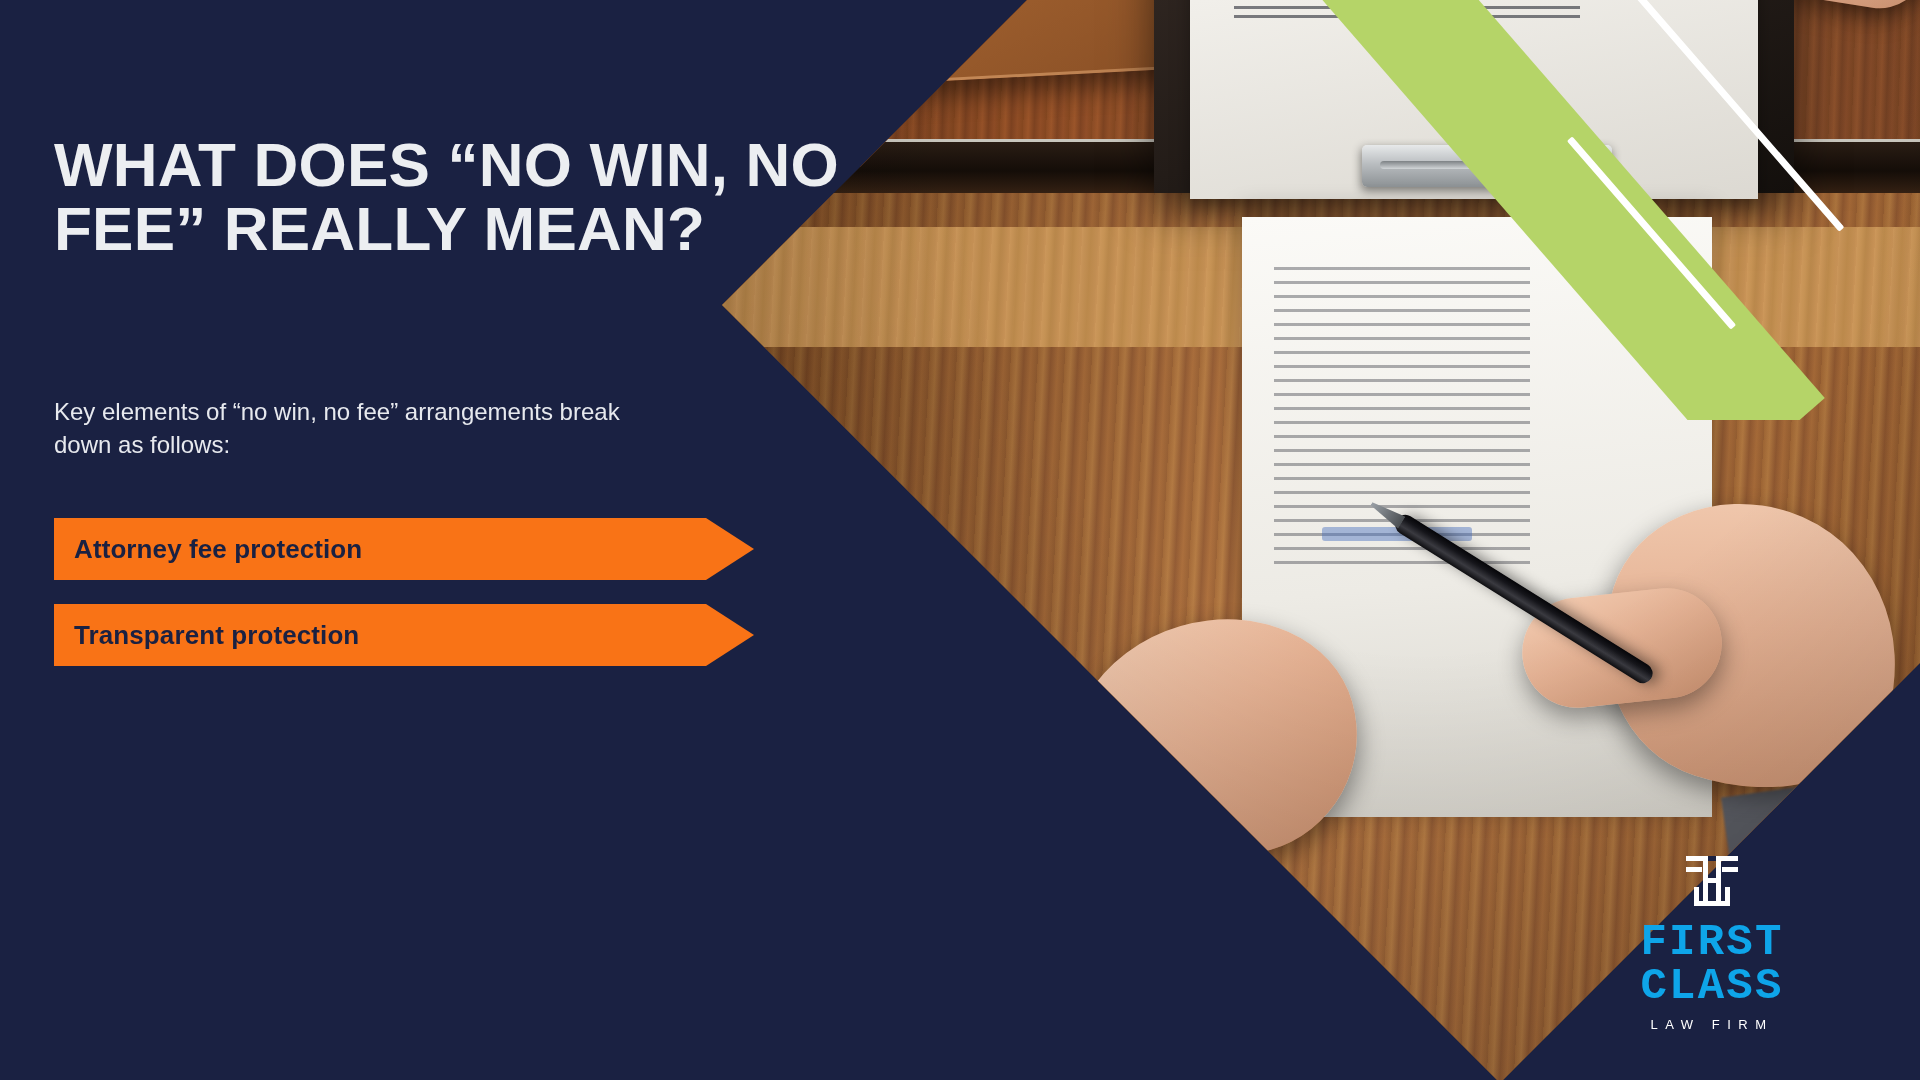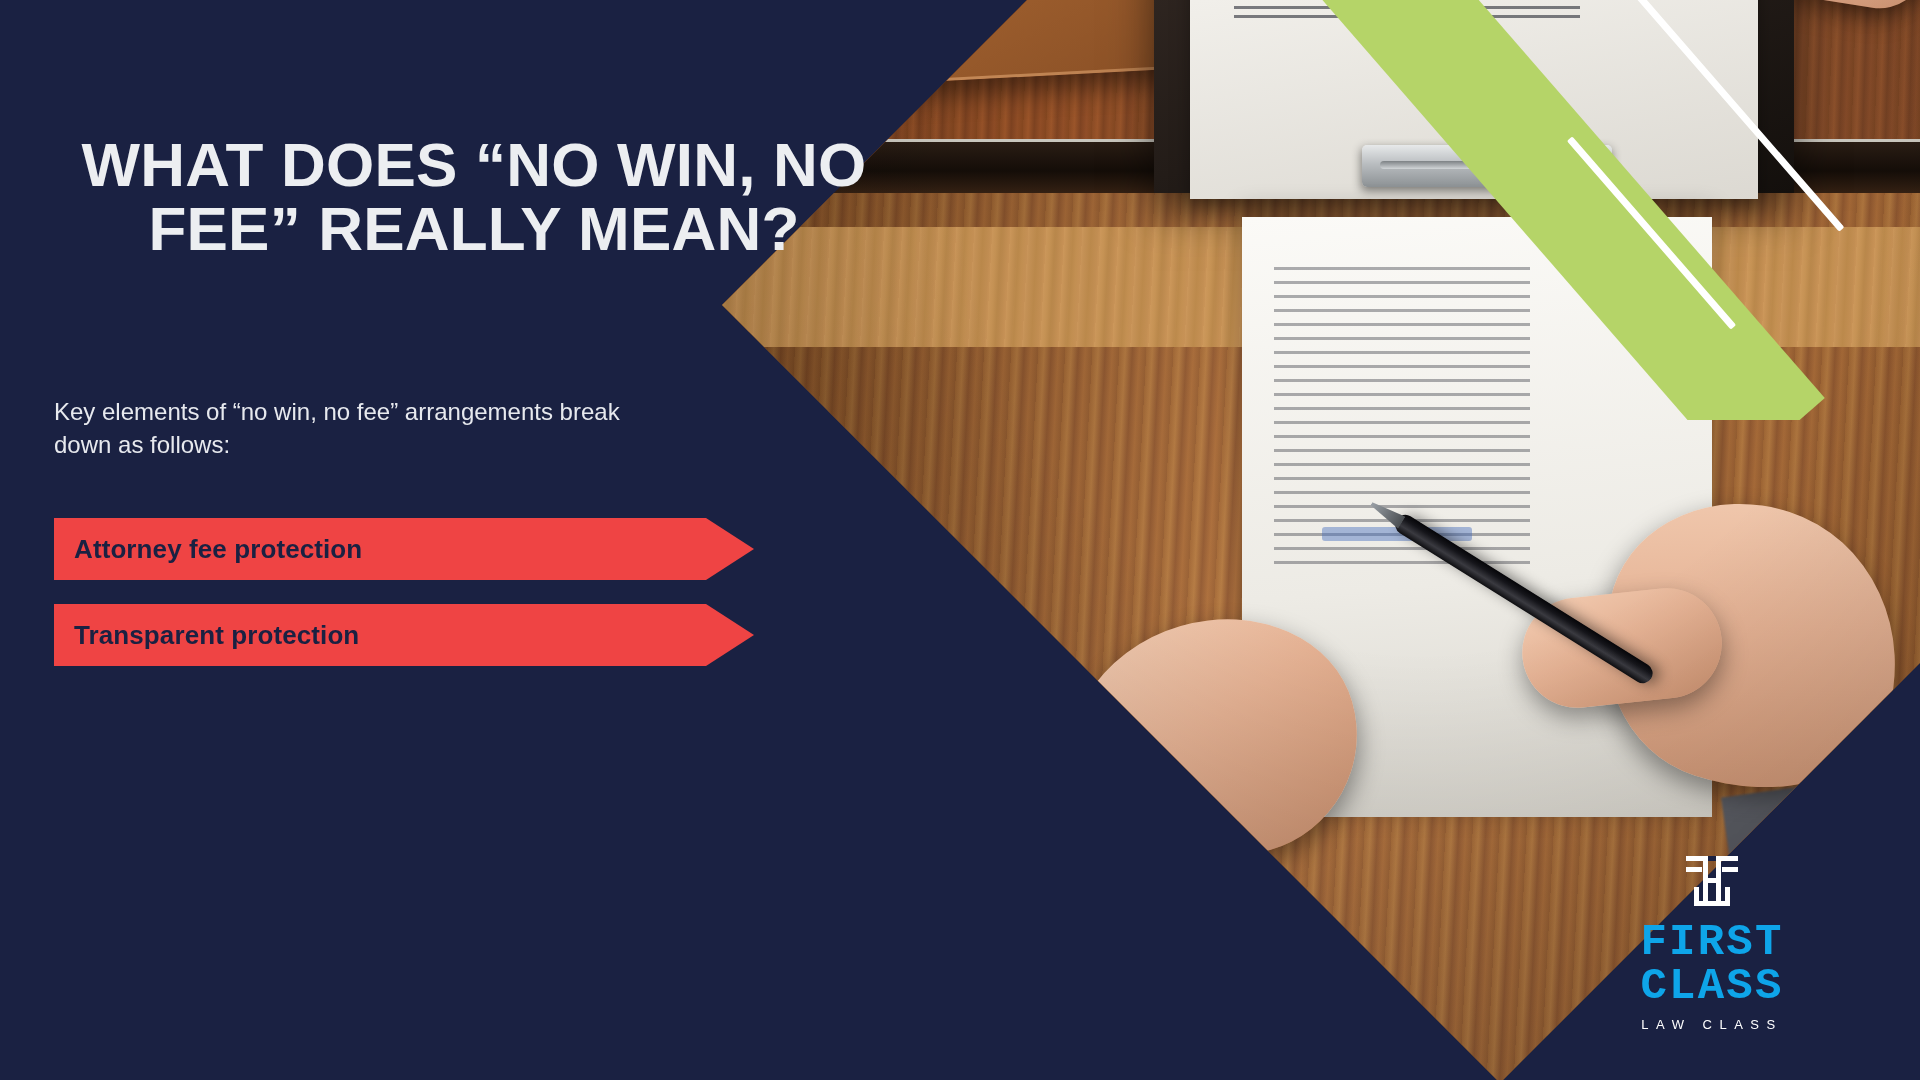--- a/index.html
+++ b/index.html
@@ -207,42 +207,41 @@
 
   .headline{
     position:absolute; top:133px; left:0;
     width:840px;
     color:#eceef1;
     font-size:62px;
     font-weight:700;
     line-height:1.04;
     letter-spacing:0.2px;
     text-transform:uppercase;
-    text-align:center;
   }
 
   .subtitle{
     position:absolute; top:396px; left:0;
     width:620px;
     color:#e7e9ee;
     font-size:24px;
     font-weight:400;
     line-height:1.36;
   }
 
   .banners{
     position:absolute; top:518px; left:0;
     width:900px;
   }
   .banner{
     position:relative;
     height:62px;
     width:700px;
     margin-bottom:24px;
-    background:#ef4444;
+    background:#f97316;
     clip-path:polygon(0 0, 652px 0, 700px 50%, 652px 100%, 0 100%);
     display:flex;
     align-items:center;
   }
   .banner-label{
     color:#1a2142;
     font-size:26px;
     font-weight:700;
     letter-spacing:.1px;
     padding-left:20px;
@@ -357,16 +356,16 @@
 
       <rect x="10" y="47" width="36" height="5" fill="#ffffff"></rect>
       <rect x="10" y="33" width="5" height="19" fill="#ffffff"></rect>
       <rect x="41" y="33" width="5" height="19" fill="#ffffff"></rect>
 
       <rect x="24" y="24" width="8" height="5" fill="#ffffff"></rect>
 
       <rect x="24" y="2" width="8" height="5" fill="#1a2142"></rect>
     </svg>
     <div class="logo-name">FIRST CLASS</div>
-    <div class="logo-sub">LAW CLASS</div>
+    <div class="logo-sub">LAW FIRM</div>
   </div>
 
 </div>
 
 </body></html>

